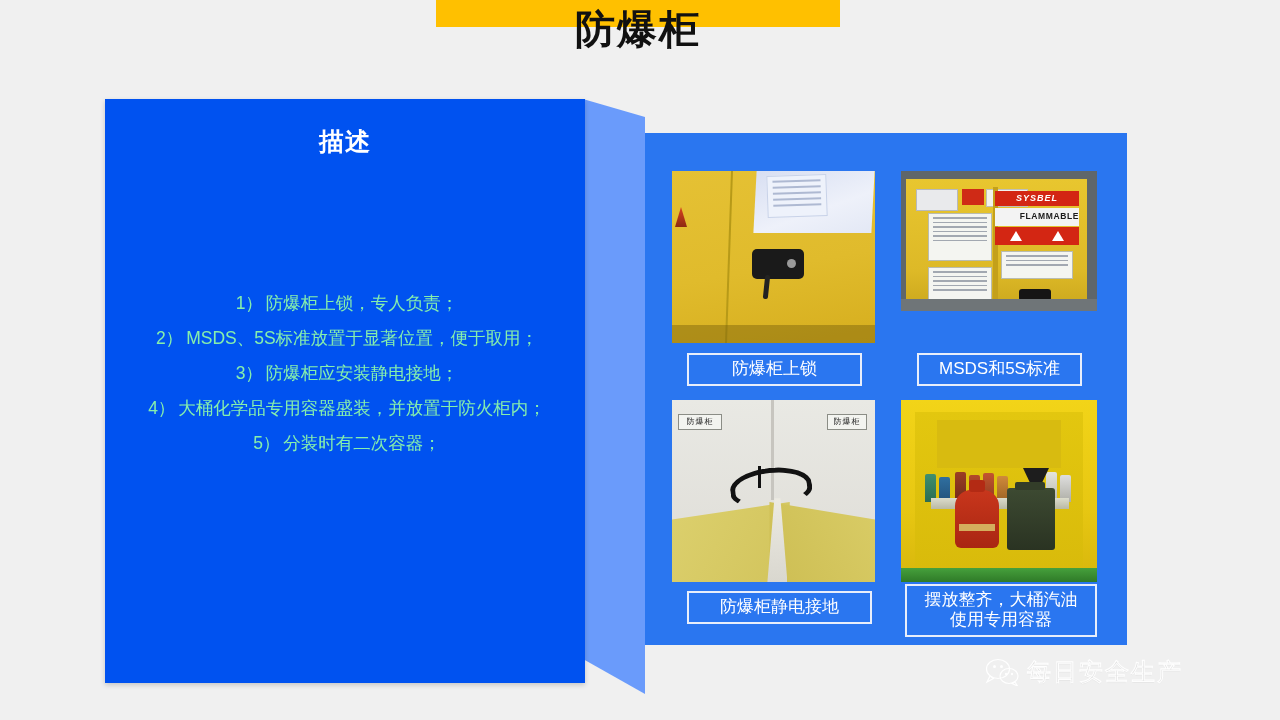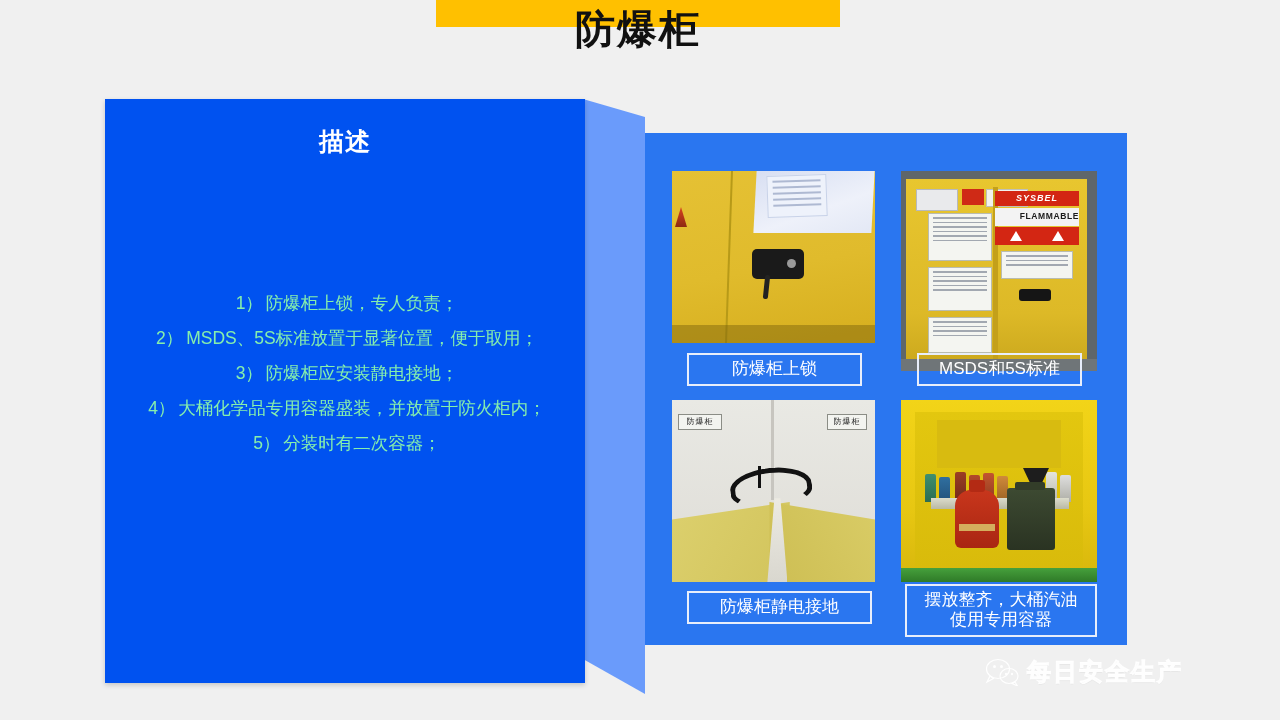--- a/index.html
+++ b/index.html
@@ -112,21 +112,21 @@
   .photo-grid {
     position: absolute;
     left: 0; top: 0;
     width: 482px;
     height: 512px;
   }
   .cell {
     position: absolute;
   }
   .cell.c1 { left: 27px;  top: 38px;  width: 203px; height: 172px; }
-  .cell.c2 { left: 256px; top: 38px;  width: 196px; height: 200px; }
+  .cell.c2 { left: 256px; top: 38px;  width: 196px; height: 140px; }
   .cell.c3 { left: 27px;  top: 267px; width: 203px; height: 182px; }
   .cell.c4 { left: 256px; top: 267px; width: 196px; height: 182px; }
 
   .photo {
     position: absolute;
     inset: 0;
     overflow: hidden;
     background: #999;
   }
   .cap {
@@ -311,21 +311,20 @@
   .p4 .base {
     position:absolute; left:0; bottom:0; width:100%; height:14px;
     background: linear-gradient(#46a03c,#2f7a28);
   }
 
   
   .watermark {
     position:absolute; left:985px; top:656px;
     display:flex; align-items:center; gap:8px;
     pointer-events:none;
-    font-weight:bold;
   }
   .wm-text {
     font-size:24px; color:transparent;
     -webkit-text-stroke: 1px rgba(255,255,255,0.95);
     text-shadow: 0 1px 1px rgba(0,0,0,0.07);
     letter-spacing:2px;
     font-family:"Liberation Serif", serif;
   }
   .wm-icon { width:34px; height:28px; position:relative; }
 </style>

